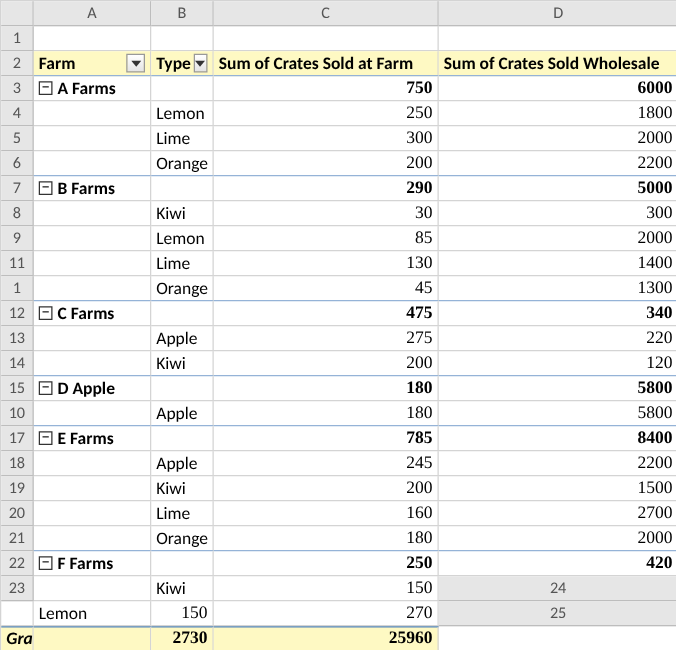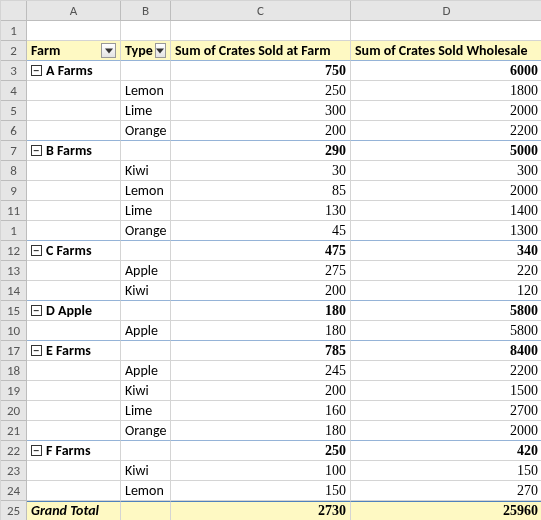--- a/index.html
+++ b/index.html
@@ -219,21 +219,20 @@
     <div class="cell bold">
       <span class="collapse">−</span>
       <span>F Farms</span>
     </div>
     <div class="cell bold"></div>
     <div class="cell bold num">250</div>
     <div class="cell bold num">420</div>
     <div class="cell rowhdr">23</div>
     <div class="cell "></div>
     <div class="cell ">Kiwi</div>
-    <div class="cell num">100</div>
     <div class="cell num">150</div>
     <div class="cell rowhdr">24</div>
     <div class="cell "></div>
     <div class="cell ">Lemon</div>
     <div class="cell num">150</div>
     <div class="cell num">270</div>
     <div class="cell rowhdr">25</div>
     <div class="cell bold pivot-blue" style="border-top: 1px solid rgb(79, 129, 189); font-style: italic;">Grand Total</div>
     <div class="cell bold pivot-blue" style="border-top: 1px solid rgb(79, 129, 189);"></div>
     <div class="cell bold num pivot-blue" style="border-top: 1px solid rgb(79, 129, 189);">2730</div>

